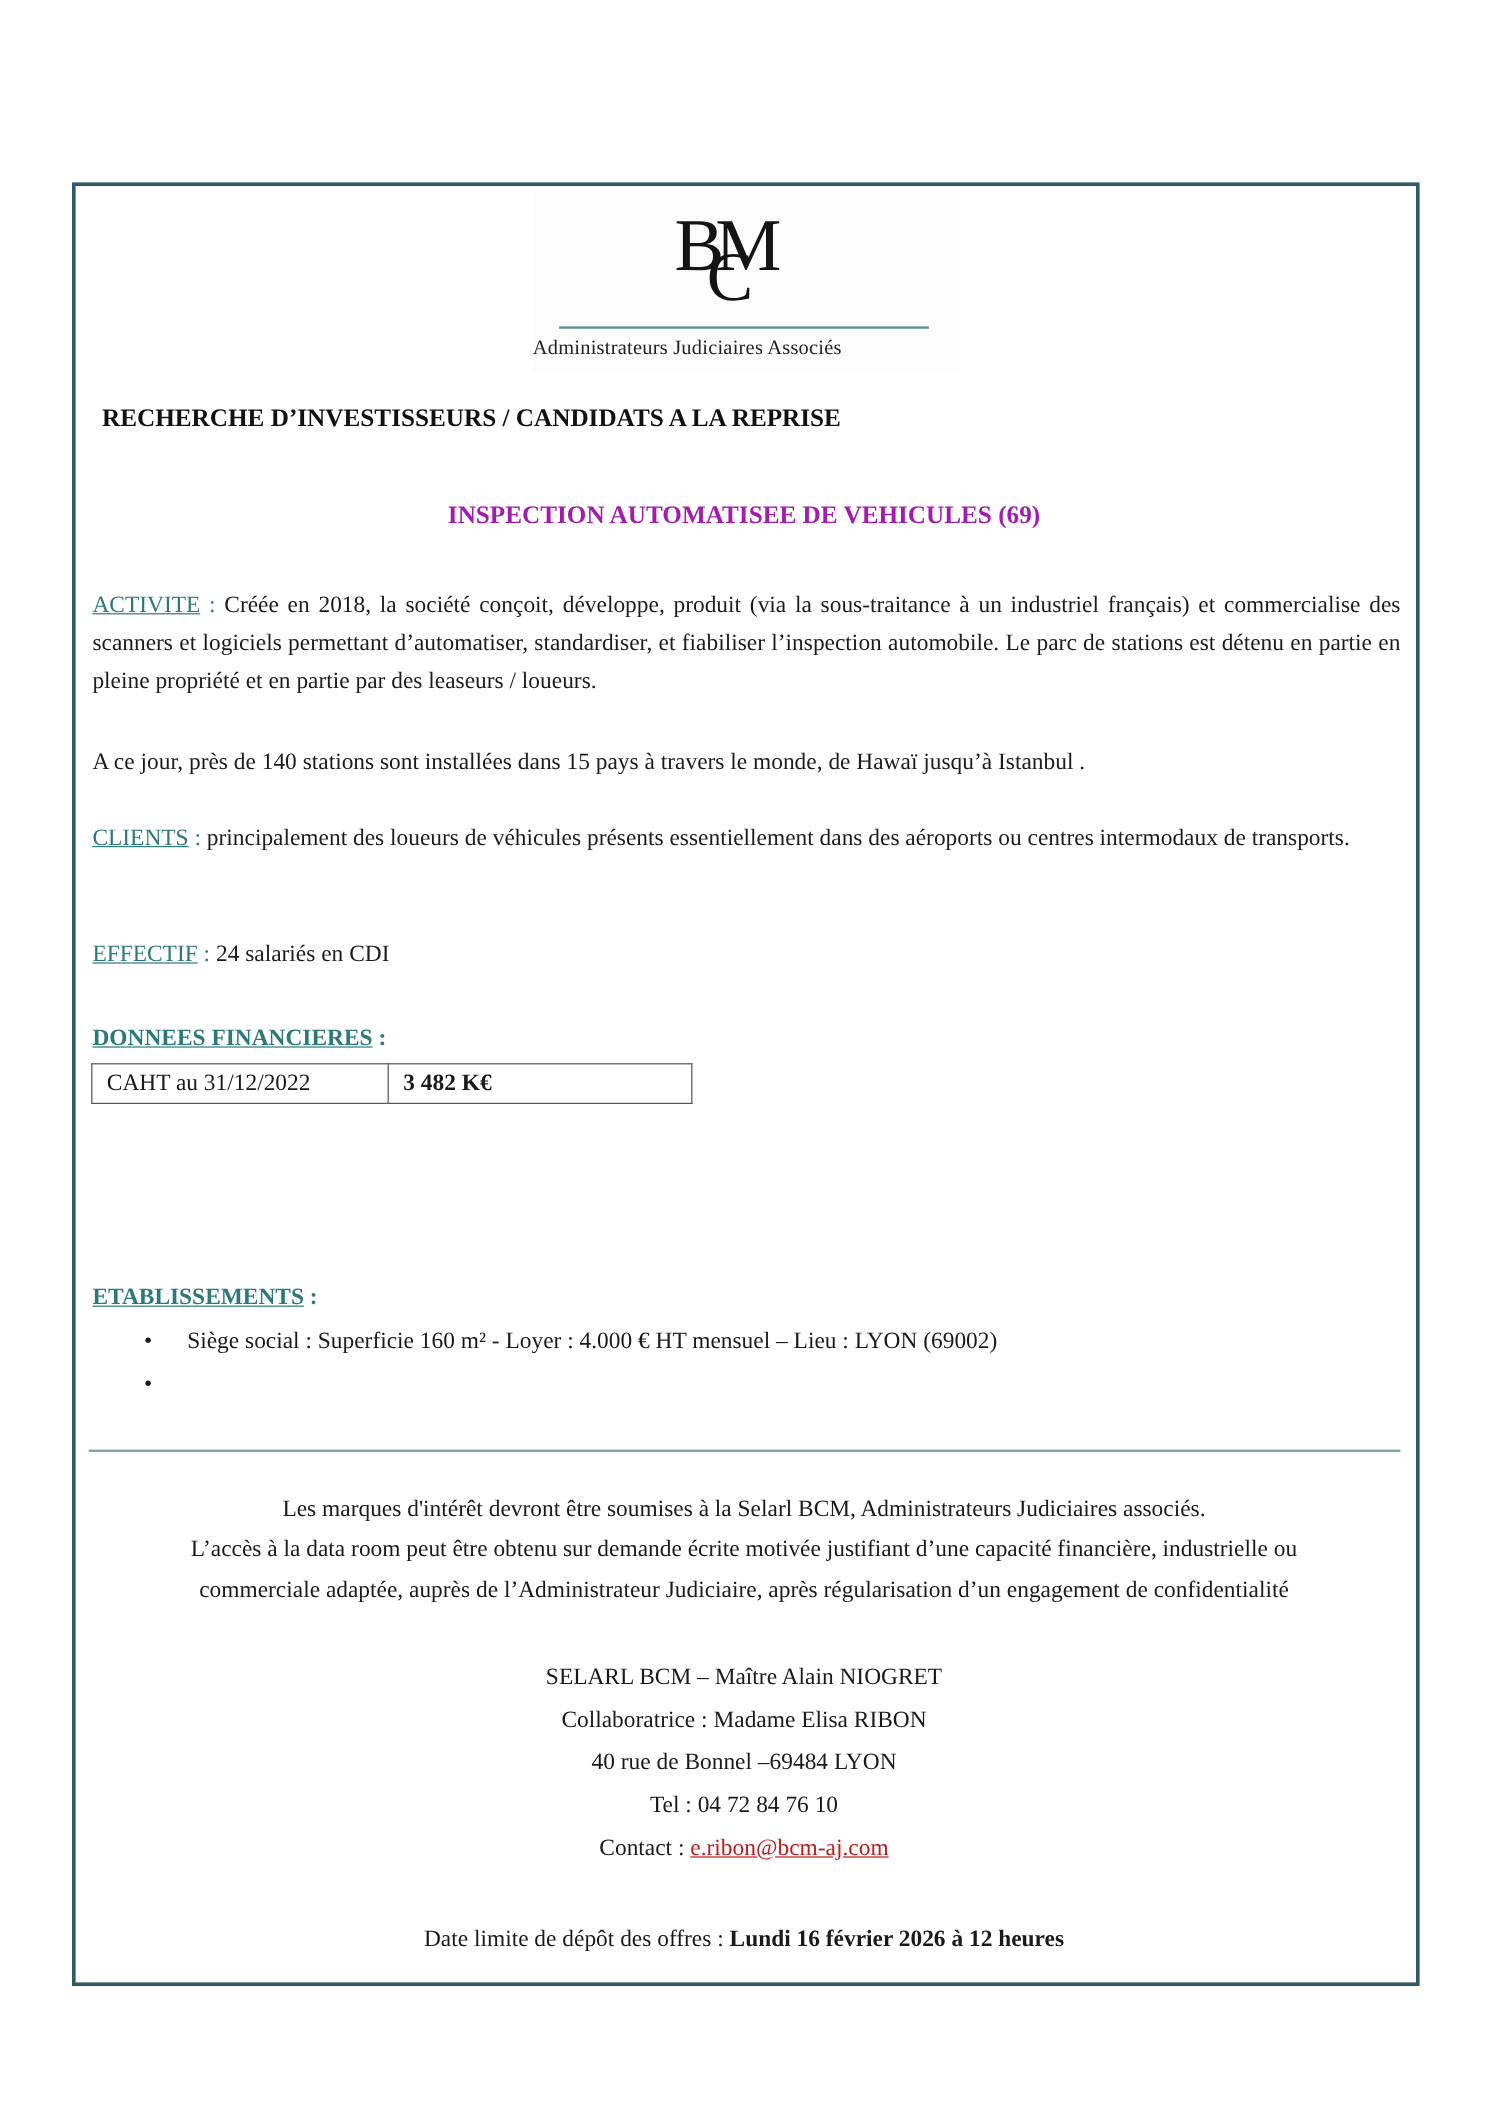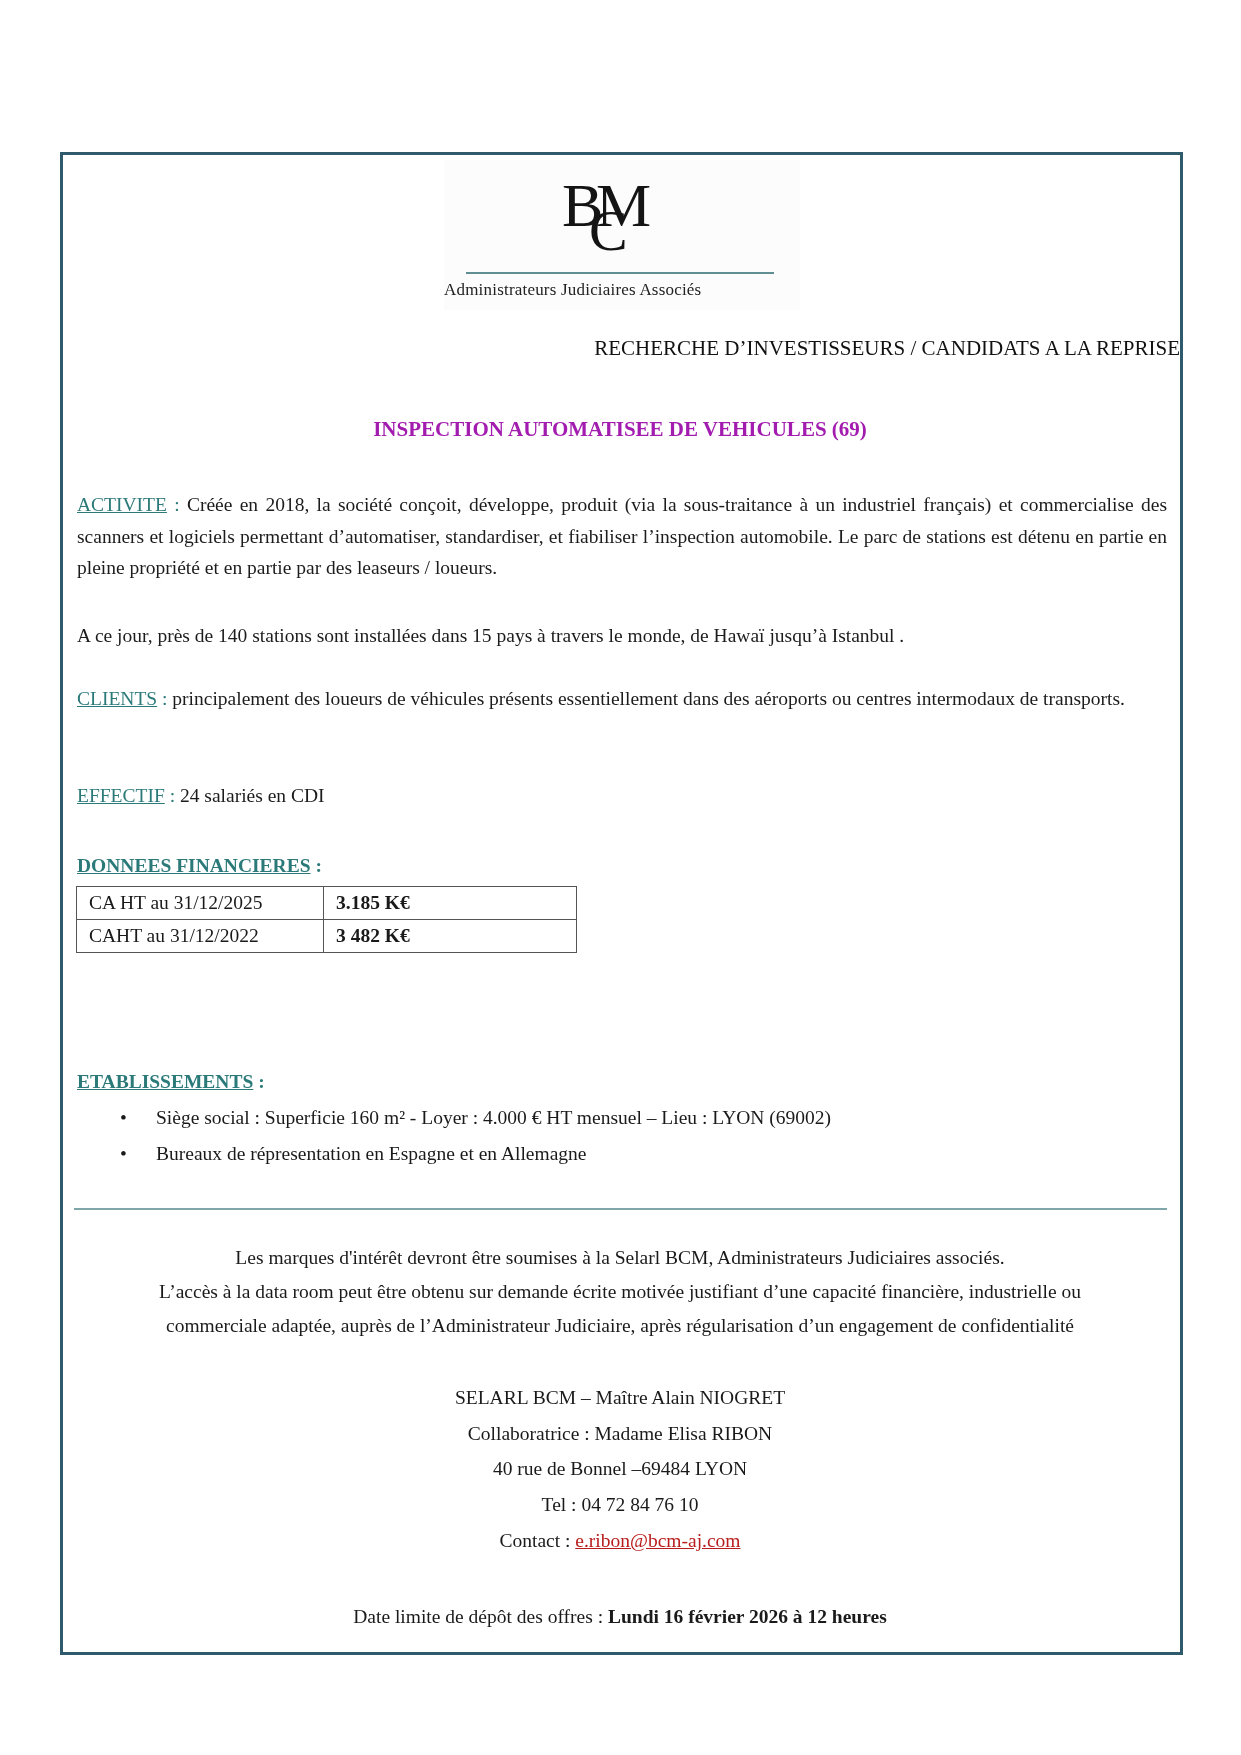--- a/index.html
+++ b/index.html
@@ -8,21 +8,21 @@
   .frame { position:absolute; left:60px; top:152px; width:1117px; height:1497px;
            border:3px solid #2e5a6b; box-sizing:content-box; }
   .abs { position:absolute; }
   .logo { position:absolute; left:444px; top:160px; width:356px; height:150px; background:#fcfcfc; }
   .logo-b, .logo-c, .logo-m { position:absolute; font-family:"Liberation Serif",serif; color:#141414; line-height:1; }
   .logo-b { left:118px; top:14px; font-size:62px; }
   .logo-m { left:152px; top:14px; font-size:62px; }
   .logo-c { left:145px; top:42px; font-size:58px; }
   .logo-rule { position:absolute; left:22px; top:112px; width:308px; height:2px; background:#5f8f92; }
   .logo-tag { position:absolute; left:0; width:356px; top:120px; font-size:17px; color:#222; letter-spacing:0.2px; }
-  .title { left:60px; width:1120px; top:336px; text-align:right; font-weight:normal; font-size:21px; color:#111; }
+  .title { left:60px; width:1120px; top:336px; text-align:left; font-weight:bold; font-size:21px; color:#111;padding-left:25px; }
   .subtitle { left:60px; width:1120px; top:417px; text-align:center; font-weight:bold; font-size:21px; color:#a21caf; }
   .para { left:77px; width:1090px; font-size:19.5px; line-height:31.5px; text-align:justify; color:#1c1c1c; }
   .head { color:#2b7a79; text-decoration:underline; }
   .bold-head { font-weight:bold; }
   .fin-table { position:absolute; left:76px; top:886px; border-collapse:collapse; }
   .fin-table td { border:1.5px solid #555; height:32px; padding:0 0 0 12px; font-size:19.5px; }
   .fin-table td.lbl { width:234px; }
   .fin-table td.val { width:240px; font-weight:bold; }
   .bullets { left:120px; top:1100px; font-size:19.5px; line-height:36px; }
   .bullet-row { display:flex; }
@@ -60,43 +60,38 @@
 <div class="abs para" style="top:780px;">
   <span class="head">EFFECTIF</span><span style="color:#2b7a79"> : </span><span>24 salariés  en CDI</span>
 </div>
 
 <div class="abs para bold-head" style="top:850px;">
   <span class="head">DONNEES FINANCIERES</span><span style="color:#2b7a79"> :</span>
 </div>
 
 <table class="fin-table">
   <tbody>
-      <tr>
-    <td class="lbl">CA HT au 31/12/2025</td>
-    <td class="val">3.185 K€</td>
-  </tr>
   <tr>
     <td class="lbl">CAHT au 31/12/2022</td>
     <td class="val">3 482 K€</td>
   </tr>
 </tbody>
   </table>
 
 <div class="abs para bold-head" style="top:1066px;">
   <span class="head">ETABLISSEMENTS</span><span style="color:#2b7a79"> :</span>
 </div>
 
 <div class="abs bullets">
   <div class="bullet-row">
     <span class="bullet-dot">•</span>
     <span>Siège social : Superficie 160 m² - Loyer : 4.000 € HT mensuel – Lieu : LYON (69002)</span>
   </div>
   <div class="bullet-row">
     <span class="bullet-dot">•</span>
-    <span>Bureaux de répresentation en Espagne et en Allemagne</span>
   </div>
 </div>
 
 <div class="abs sep"></div>
 
 <div class="abs center-block" style="top:1247px;">Les marques d'intérêt devront être soumises à la Selarl BCM, Administrateurs Judiciaires associés.</div>
 <div class="abs center-block" style="top:1281px;">L’accès à la data room peut être obtenu sur demande écrite motivée justifiant d’une capacité financière, industrielle ou</div>
 <div class="abs center-block" style="top:1315px;">commerciale adaptée, auprès de l’Administrateur Judiciaire, après régularisation d’un engagement de confidentialité</div>
 
 <div class="abs center-block" style="top:1387px;">SELARL BCM – Maître Alain NIOGRET</div>

